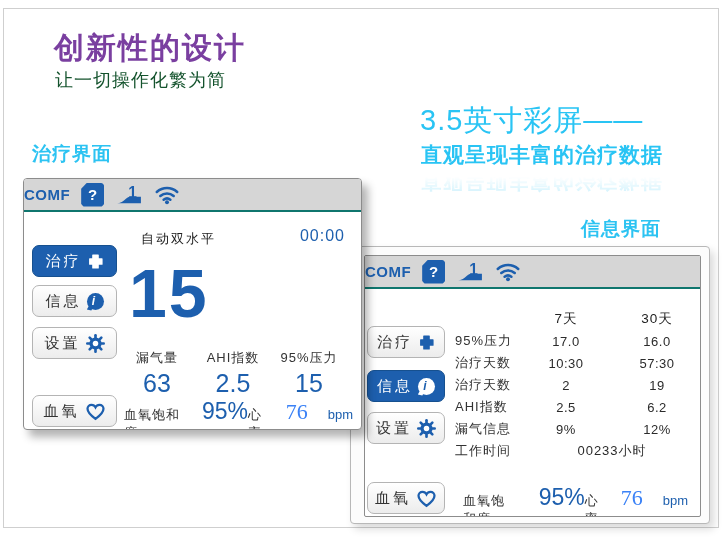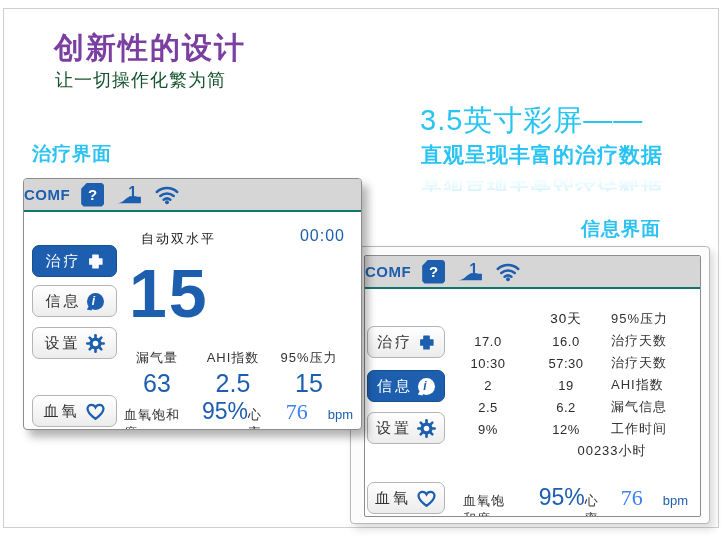--- a/index.html
+++ b/index.html
@@ -254,20 +254,21 @@
         <span>血氧</span>
         <span class="ico">
           <svg class="heart-svg" viewBox="0 0 22 20">
               <path d="M11 17.8 C5.2 13.6 2.6 10.4 2.6 7.2 C2.6 4.8 4.4 3 6.8 3 C8.6 3 10.2 4 11 5.6 C11.8 4 13.4 3 15.2 3 C17.6 3 19.4 4.8 19.4 7.2 C19.4 10.4 16.8 13.6 11 17.8 Z" fill="none" stroke="currentColor" stroke-width="2.4"></path>
             </svg>
         </span>
       </div>
 
       <div class="data-table">
         <div class="t-label"></div>
+        <div class="t-head">7天</div>
         <div class="t-head">30天</div>
 
         <div class="t-label">95%压力</div>
         <div class="t-val">17.0</div>
         <div class="t-val">16.0</div>
 
         <div class="t-label">治疗天数</div>
         <div class="t-val">10:30</div>
         <div class="t-val">57:30</div>
 

